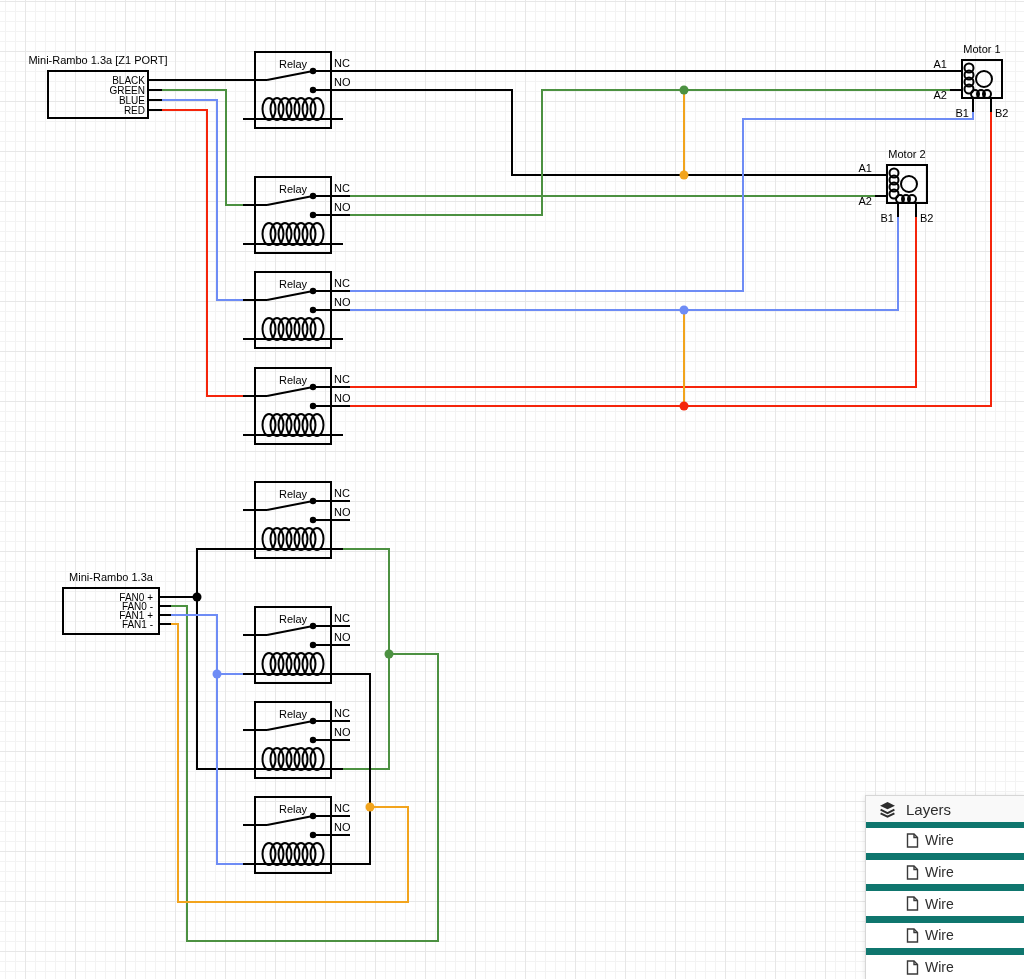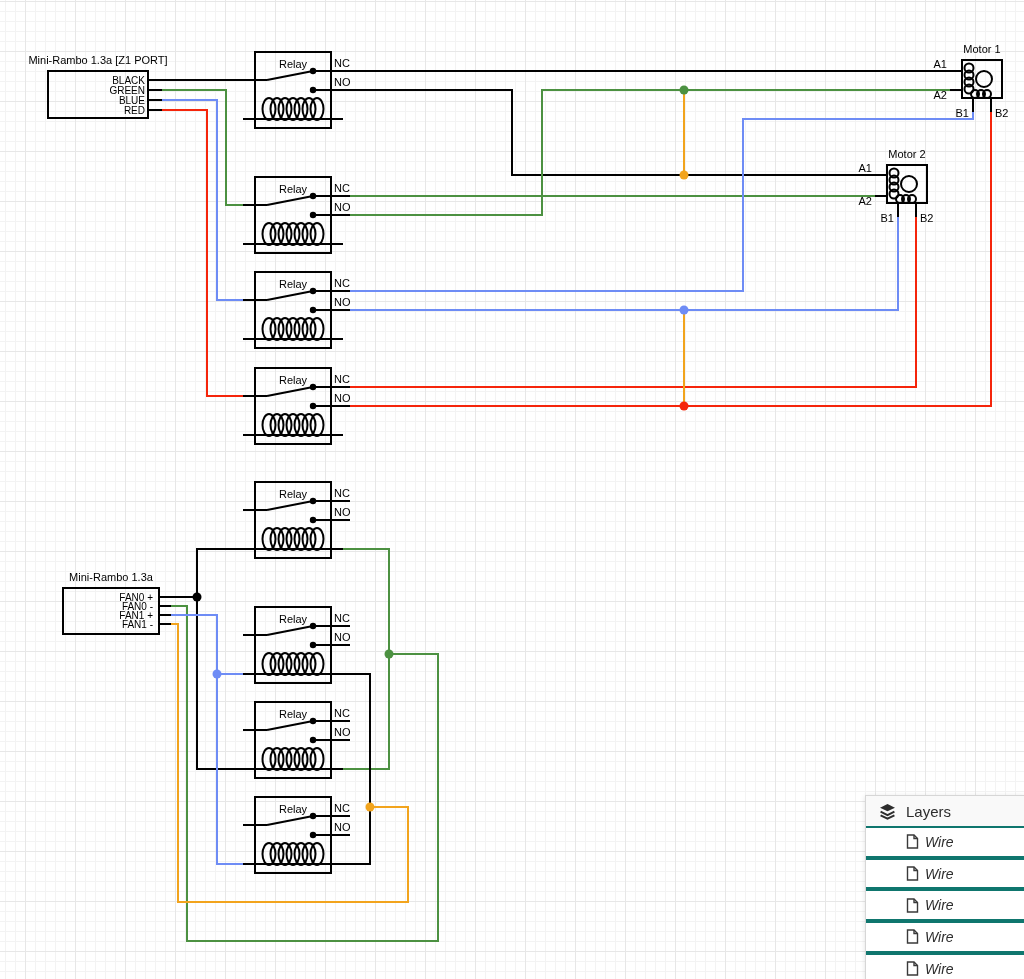--- a/index.html
+++ b/index.html
@@ -19,28 +19,28 @@
   svg#schematic text{font-family:"Liberation Sans", sans-serif;fill:#000;}
 
   .layers-panel{
     position:absolute;left:865px;top:795px;width:160px;height:185px;
     background:#fff;border:1px solid #d6d6d6;border-right:none;
     box-shadow:0 1px 5px rgba(0,0,0,.12);
     box-sizing:border-box;overflow:hidden;
   }
   .layers-header{
     height:32px;display:flex;align-items:center;
-    background:#f9f9f9;border-bottom:2px solid #0f766e;
+    background:#f9f9f9;border-bottom:6px solid #0f766e;
     padding-left:13px;box-sizing:border-box;cursor:default;
   }
   .layers-title{font-size:15px;color:#2d2d2d;margin-left:10px;}
   .layer-row{
     height:31.7px;display:flex;align-items:center;
-    border-bottom:4px solid #0f766e;background:#fff;
-    padding-left:40px;box-sizing:border-box;cursor:pointer;font-style:italic;
+    border-bottom:7px solid #0f766e;background:#fff;
+    padding-left:40px;box-sizing:border-box;cursor:pointer;
   }
   .layer-row span{font-size:14px;color:#2d2d2d;margin-left:6px;}
 </style>
 </head>
 <body>
 
 <div class="stage">
   <svg id="schematic" width="1024" height="979" viewBox="0 0 1024 979">
       <polyline points="162,80 243,80" fill="none" stroke="#000000" stroke-width="2"></polyline>
       <polyline points="162,90 226,90 226,205 243,205" fill="none" stroke="#4C9141" stroke-width="2"></polyline>

